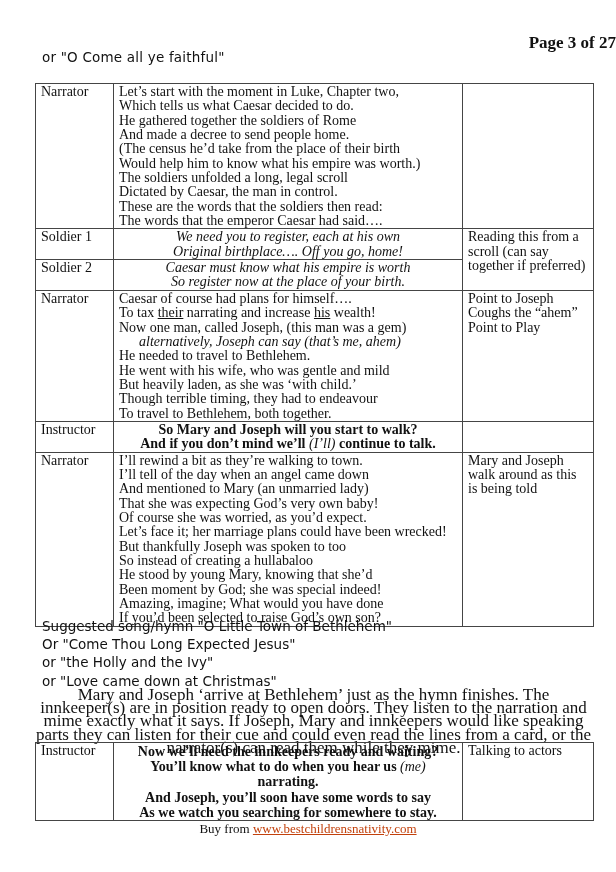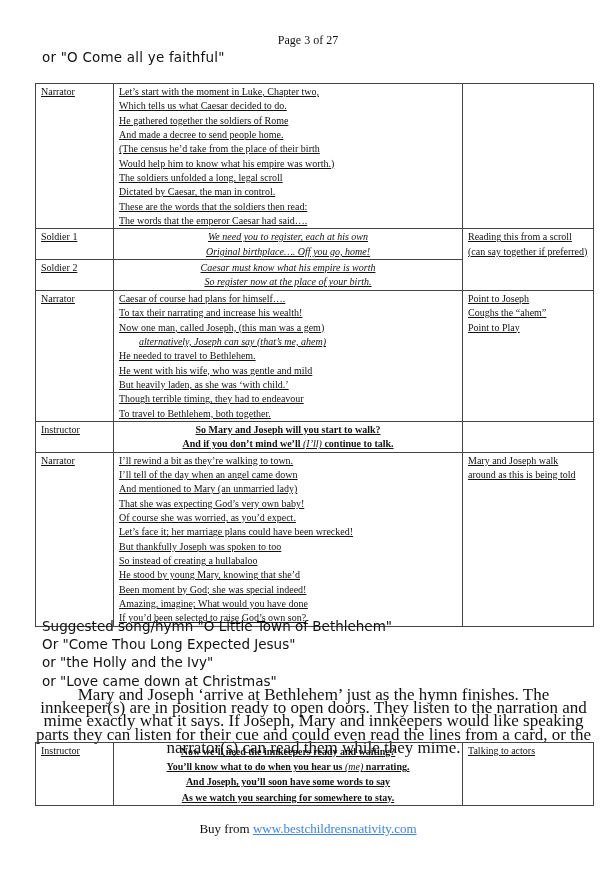--- a/index.html
+++ b/index.html
@@ -7,33 +7,32 @@
   .page{
     position:relative;
     width:616px;height:872px;
     background:#ffffff;
     font-family:"Liberation Serif", serif;
     color:#111;
     overflow:hidden;
   }
   .page-num{
     position:absolute;top:33px;left:0;width:100%;
-    text-align:center;font-size:12px;
+    text-align:right;font-size:17px;font-weight:bold;
   }
   .comic{font-family:"DejaVu Sans", sans-serif;}
   .opening{
     position:absolute;top:49px;left:42px;
     font-size:13.5px;letter-spacing:.2px;
   }
   table.script{
     border-collapse:collapse;table-layout:fixed;
     position:absolute;left:35px;
     width:558px;
-    font-size:10px;
-    text-decoration:underline;
+    font-size:14px;
   }
   table.script td{
     border:1px solid #454545;
     vertical-align:top;
     padding:1px 5px 0 5px;
     line-height:14.35px;
     overflow:hidden;
   }
   .t1{top:83px;}
   .t2{top:742px;}
@@ -62,21 +61,21 @@
     font-size:17px;line-height:13.2px;text-align:center;
   }
   .footer1{
     position:absolute;top:806px;left:0;width:100%;
     text-align:center;font-size:13px;
   }
   .footer2{
     position:absolute;top:821px;left:0;width:100%;
     text-align:center;font-size:13px;
   }
-  .footer2 a{color:#3b82f6;text-decoration:underline;cursor:pointer;margin-top:18px;}
+  .footer2 a{color:#c2410c;text-decoration:underline;cursor:pointer;margin-top:18px;}
 </style>
 </head>
 <body>
 
 <div class="page">
 
   <div class="page-num">Page 3 of 27</div>
   <div class="opening comic">or "O Come all ye faithful"</div>
 
   <table class="script t1">

